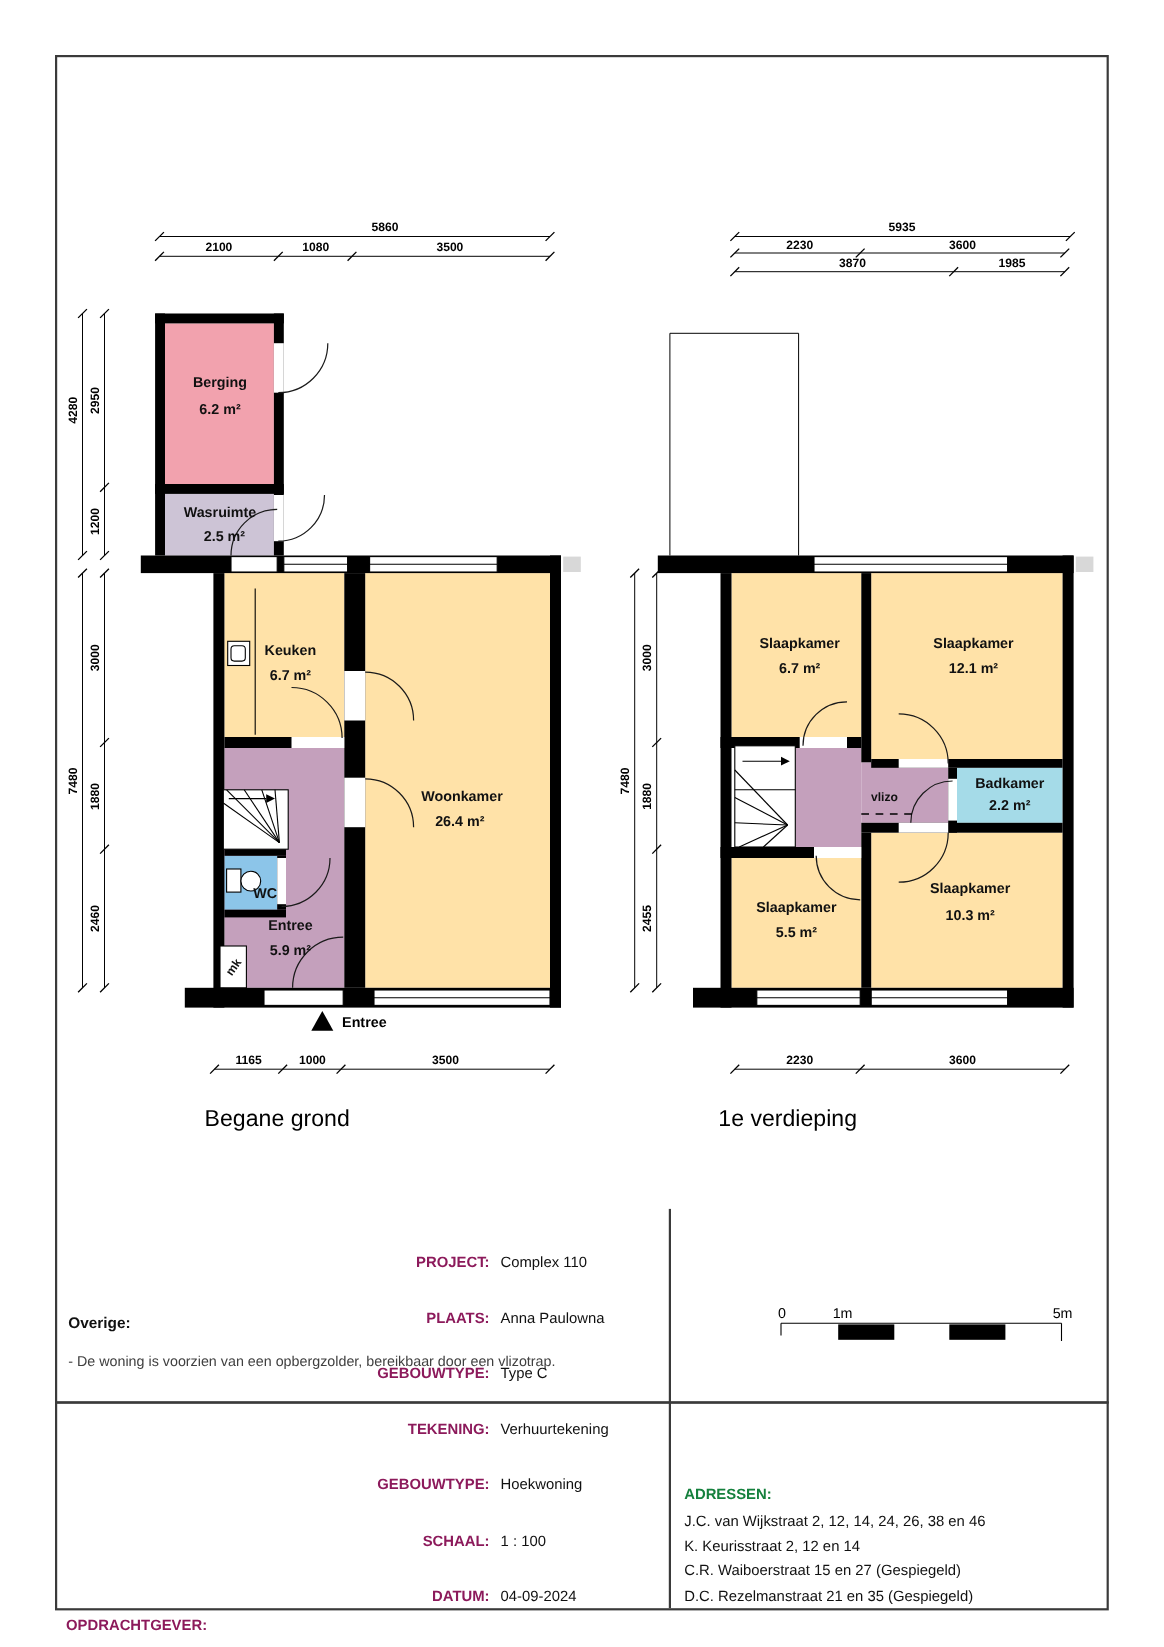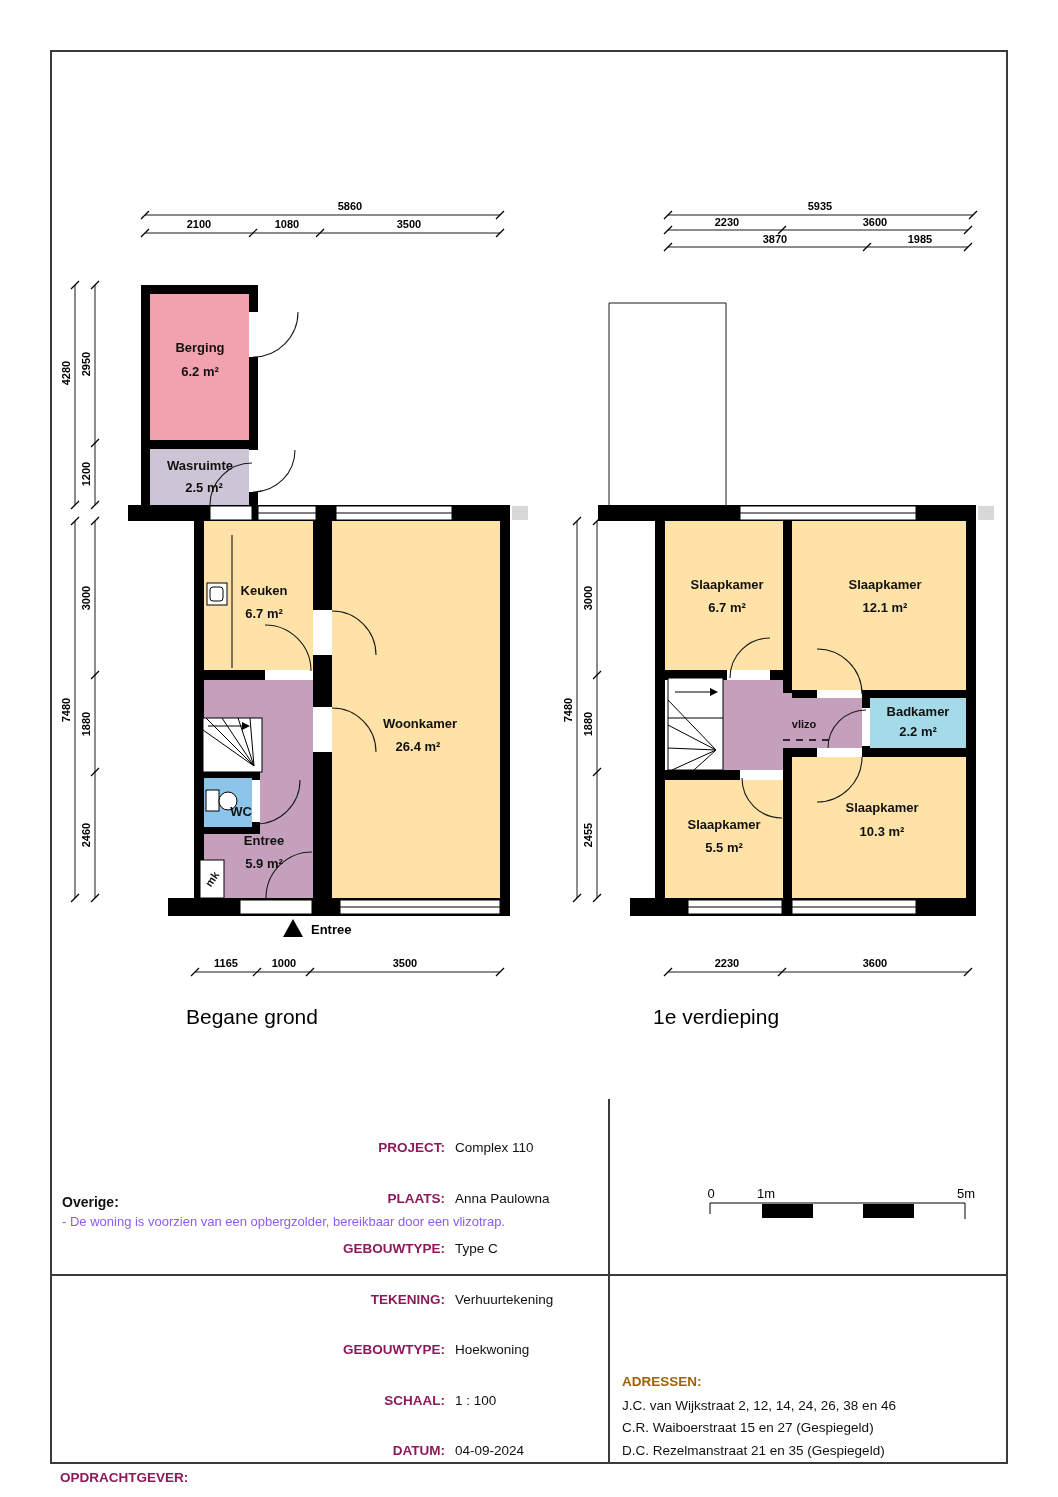--- a/index.html
+++ b/index.html
@@ -1,30 +1,30 @@
 <!DOCTYPE html>
 <html><head>
 <meta charset="utf-8">
 <style>
   html,body{margin:0;padding:0;background:#fff;}
   .page{position:relative;width:1058px;height:1497px;background:#fff;overflow:hidden;
         font-family:"Liberation Sans",sans-serif;color:#111;}
   .frame{position:absolute;left:50px;top:50px;width:954px;height:1222px;border:2px solid #3a3a3a;}
   .notes{position:absolute;left:62px;top:1194px;width:800px;}
   .notes .hdr{font-size:14px;font-weight:700;}
-  .notes .item{font-size:13px;margin-top:4px;color:#8b5cf6;}
+  .notes .item{font-size:13px;margin-top:20px;color:#404040;}
   .titleblock{position:absolute;left:50px;top:1274px;width:954px;height:186px;border:2px solid #3a3a3a;display:flex;align-items:flex-end;}
   .tb-col1{width:283px;border-right:2px solid #3a3a3a;position:relative;}
   .tb-col2{width:273px;border-right:2px solid #3a3a3a;padding-top:10px;box-sizing:border-box;}
   .tb-col3{flex:1;padding:10px 0 0 12px;box-sizing:border-box;}
   .tb-label-top{position:absolute;left:8px;top:8px;font-size:13.5px;font-weight:700;color:#8c1a5b;}
   .tb-row{display:flex;height:22.5px;align-items:center;margin-top:28px;}
   .tb-row .lbl{width:108px;text-align:right;font-size:13.5px;font-weight:700;color:#8c1a5b;}
   .tb-row .val{margin-left:10px;font-size:13.5px;color:#111;}
-  .adr-hdr{font-size:13.5px;font-weight:700;color:#a16207;margin-bottom:6px;}
+  .adr-hdr{font-size:13.5px;font-weight:700;color:#15803d;margin-bottom:6px;}
   .adr-line{font-size:13.5px;line-height:22.4px;color:#111;}
   .logo{position:absolute;left:10px;top:28px;width:265px;height:140px;}
   .sq{position:absolute;width:11px;height:11px;}
   .sq.navy{background:#2b2e83}.sq.yellow{background:#efac1e}.sq.teal{background:#3fb9c6}
   .sq.red{background:#e41e2e}.sq.blue{background:#1b74bc}
   .logo-small{position:absolute;right:171px;text-align:right;font-size:10px;letter-spacing:3px;color:#5e5060;font-weight:400;}
   .logo-name{position:absolute;left:90px;font-size:28px;font-weight:400;color:#8c1a5b;letter-spacing:0px;line-height:26px;}
   svg text{font-family:"Liberation Sans",sans-serif;}
   .wall{fill:#000;}
   .ghost{fill:#d8d8d8;}
@@ -375,18 +375,19 @@
         <span class="val">1 : 100</span>
       </div>
       <div class="tb-row">
         <span class="lbl">DATUM:</span>
         <span class="val">04-09-2024</span>
       </div>
     </div>
     <div class="tb-col3">
       <div class="adr-hdr">ADRESSEN:</div>
       <div class="adr-line">J.C. van Wijkstraat 2, 12, 14, 24, 26, 38 en 46</div>
+      <div class="adr-line">K. Keurisstraat 2, 12 en 14</div>
       <div class="adr-line">C.R. Waiboerstraat 15 en 27 (Gespiegeld)</div>
       <div class="adr-line">D.C. Rezelmanstraat 21 en 35 (Gespiegeld)</div>
     </div>
   </div>
 
 </div>
 
 </body></html>

